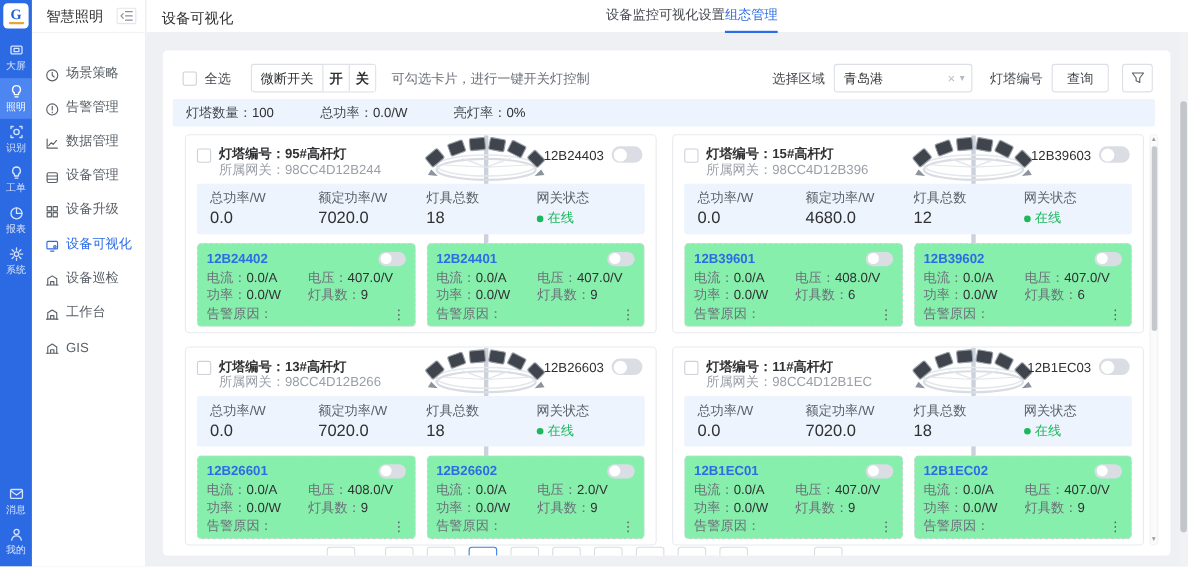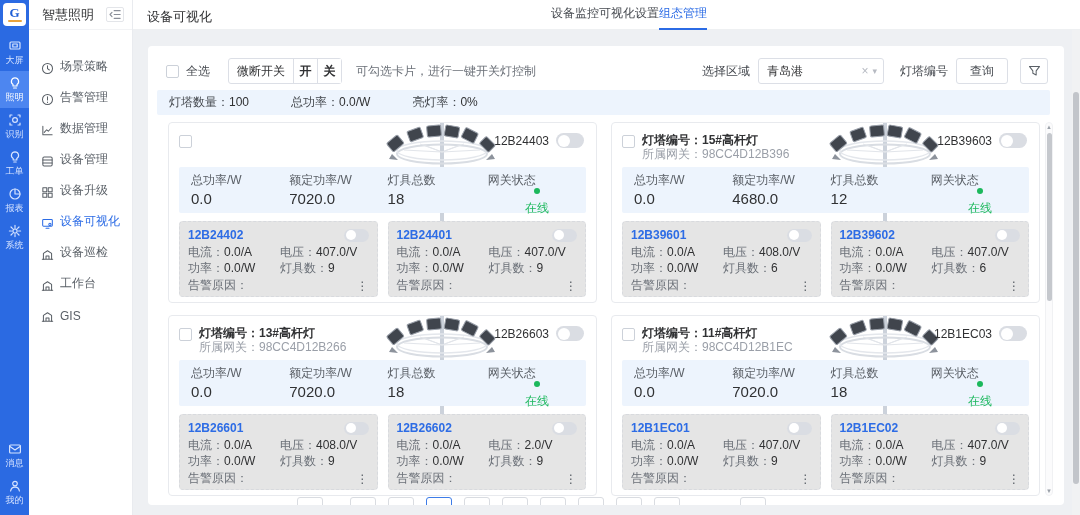--- a/index.html
+++ b/index.html
@@ -76,24 +76,24 @@
   .dev-id { color:#303133; }
   .toggle { width:28px; height:15px; border-radius:8px; background:#dadde3; position:relative; display:inline-block; cursor:pointer; flex:none; }
   .toggle::after { content:""; position:absolute; left:2px; top:1.5px; width:12px; height:12px; border-radius:50%; background:#fff; }
   .toggle.sm { width:25px; height:13px; }
   .toggle.sm::after { width:10px; height:10px; }
   .card-stats { position:relative; z-index:1; margin:4px 10px 0; height:46px; background:#edf4fd; border-radius:2px; display:flex; padding:6px 0 0 12px; }
   .stat { width:104px; }
   .stat:nth-child(3){ width:106px; }
   .stat .st-lab { color:#5a5f66; font-size:12px; line-height:15px; }
   .stat .st-val { color:#303133; font-size:15px; line-height:21px; }
-  .online { color:#1cb85c !important; font-size:12px !important; display:flex; align-items:center; gap:4px;flex-direction:column; }
+  .online { color:#1cb85c !important; font-size:12px !important; display:flex; align-items:center; gap:4px; }
   .dot { width:6px; height:6px; border-radius:50%; background:#1cb85c; display:inline-block; }
   .branches { position:relative; z-index:1; display:flex; gap:10px; margin:8px 10px 0; }
-  .branch { width:199px; height:76px; border:1px dashed #d8dade; border-radius:4px; background:#e5e5e5; padding:6px 8px; }
+  .branch { width:199px; height:76px; border:1px dashed #d8dade; border-radius:4px; background:#86efac; padding:6px 8px; }
   .branch-head { display:flex; align-items:center; justify-content:space-between; }
   .branch-id { color:#2d6ce5; font-weight:bold; }
   .branch-grid { display:grid; grid-template-columns:92px auto; line-height:16px; margin-top:2px; }
   .branch-grid i { font-style:normal; color:#6b7078; }
   .branch-grid b { font-weight:normal; color:#303133; }
   .branch-foot { display:flex; justify-content:space-between; align-items:center; color:#6b7078; margin-top:1px; }
   .more { color:#595f66; font-size:12px; letter-spacing:0; cursor:pointer; line-height:10px; }
 
   
   .pagination { position:absolute; top:451px; left:0; right:0; height:26px; }
@@ -312,20 +312,24 @@
           <rect x="26" y="5" width="14" height="11" rx="1.5" transform="rotate(-20 33 10)"></rect>
           <rect x="45" y="1.5" width="14" height="11" rx="1.5" transform="rotate(-5 52 7)"></rect>
           <rect x="63" y="2" width="14" height="11" rx="1.5" transform="rotate(10 70 7)"></rect>
           <rect x="81" y="6" width="14" height="11" rx="1.5" transform="rotate(27 88 11)"></rect>
           <rect x="99" y="15" width="13" height="10" rx="1.5" transform="rotate(45 105 20)"></rect>
         </g>
         <path d="M10 30l6 6-9-1zM110 30l-6 6 9-1z" fill="#8d939c"></path>
       </svg>
       <div class="card-head">
         <span class="cb"></span>
+        <div class="ct-block">
+          <div class="ct-title"><span>灯塔编号：</span><span>95#高杆灯</span></div>
+          <div class="ct-gw"><span>所属网关：</span><span>98CC4D12B244</span></div>
+        </div>
         <div class="ch-right">
           <span class="dev-id">12B24403</span>
           <span class="toggle"></span>
         </div>
       </div>
       <div class="card-stats">
         <div class="stat">
             <div class="st-lab">总功率/W</div>
             <div class="st-val">0.0</div>
           </div>

